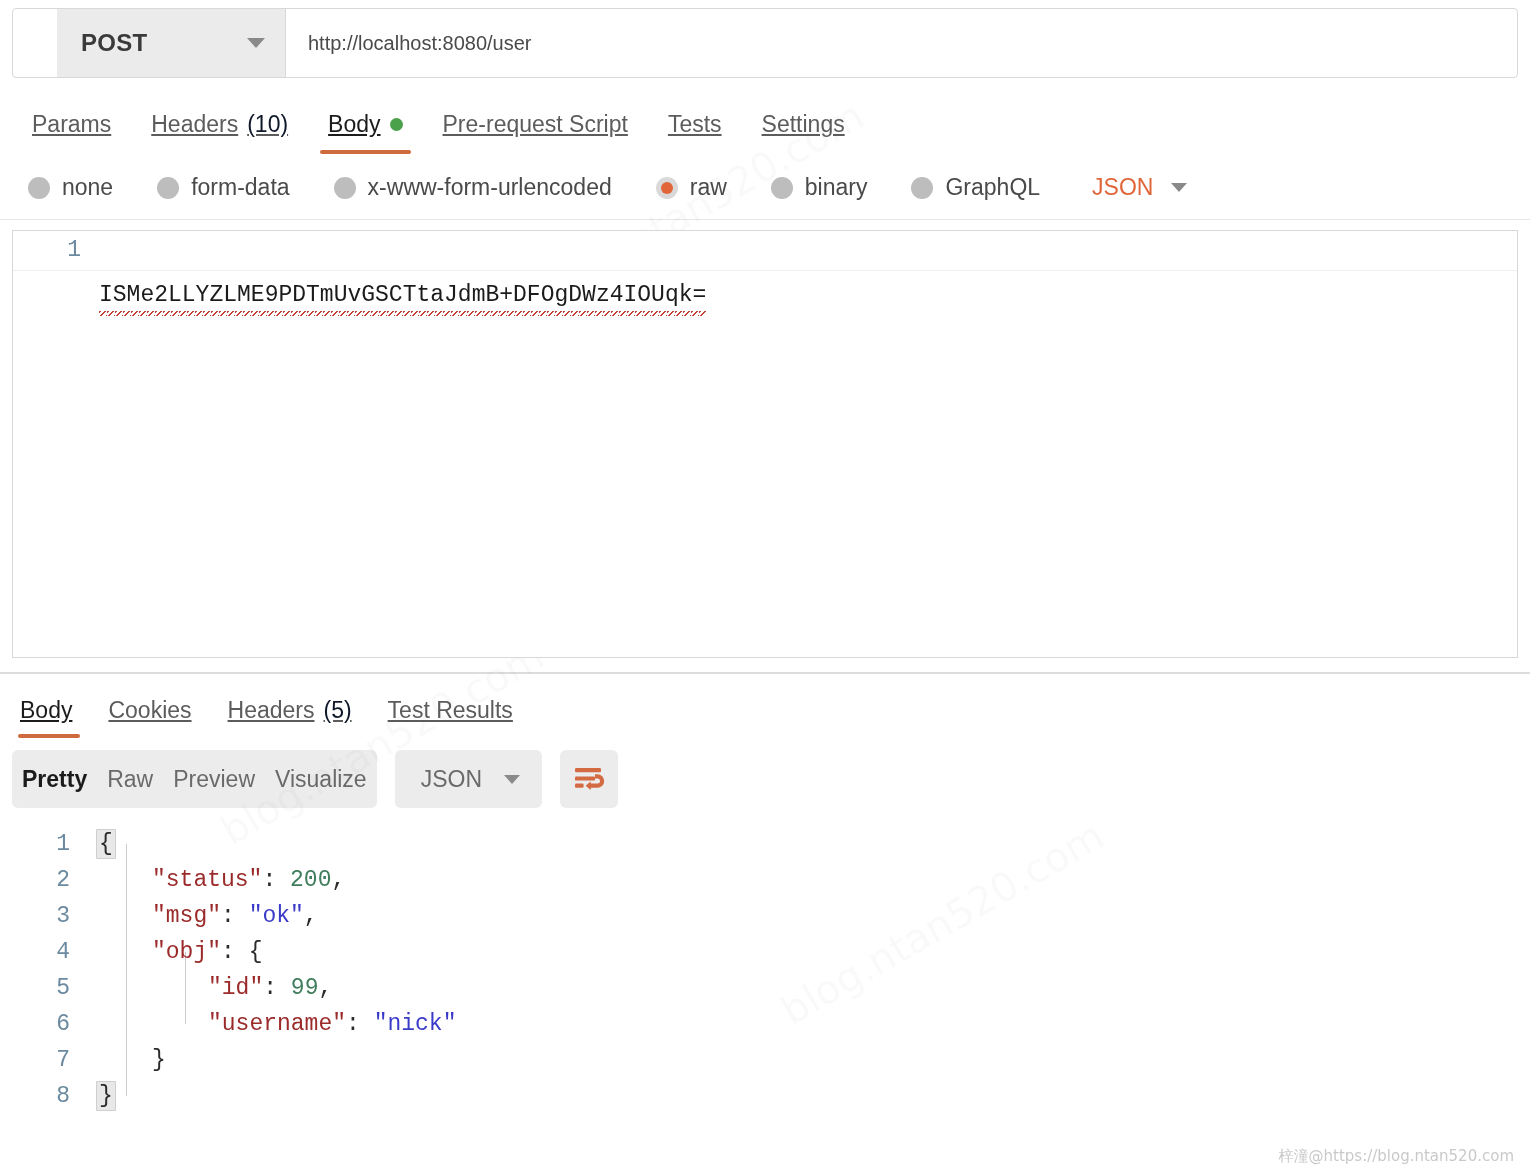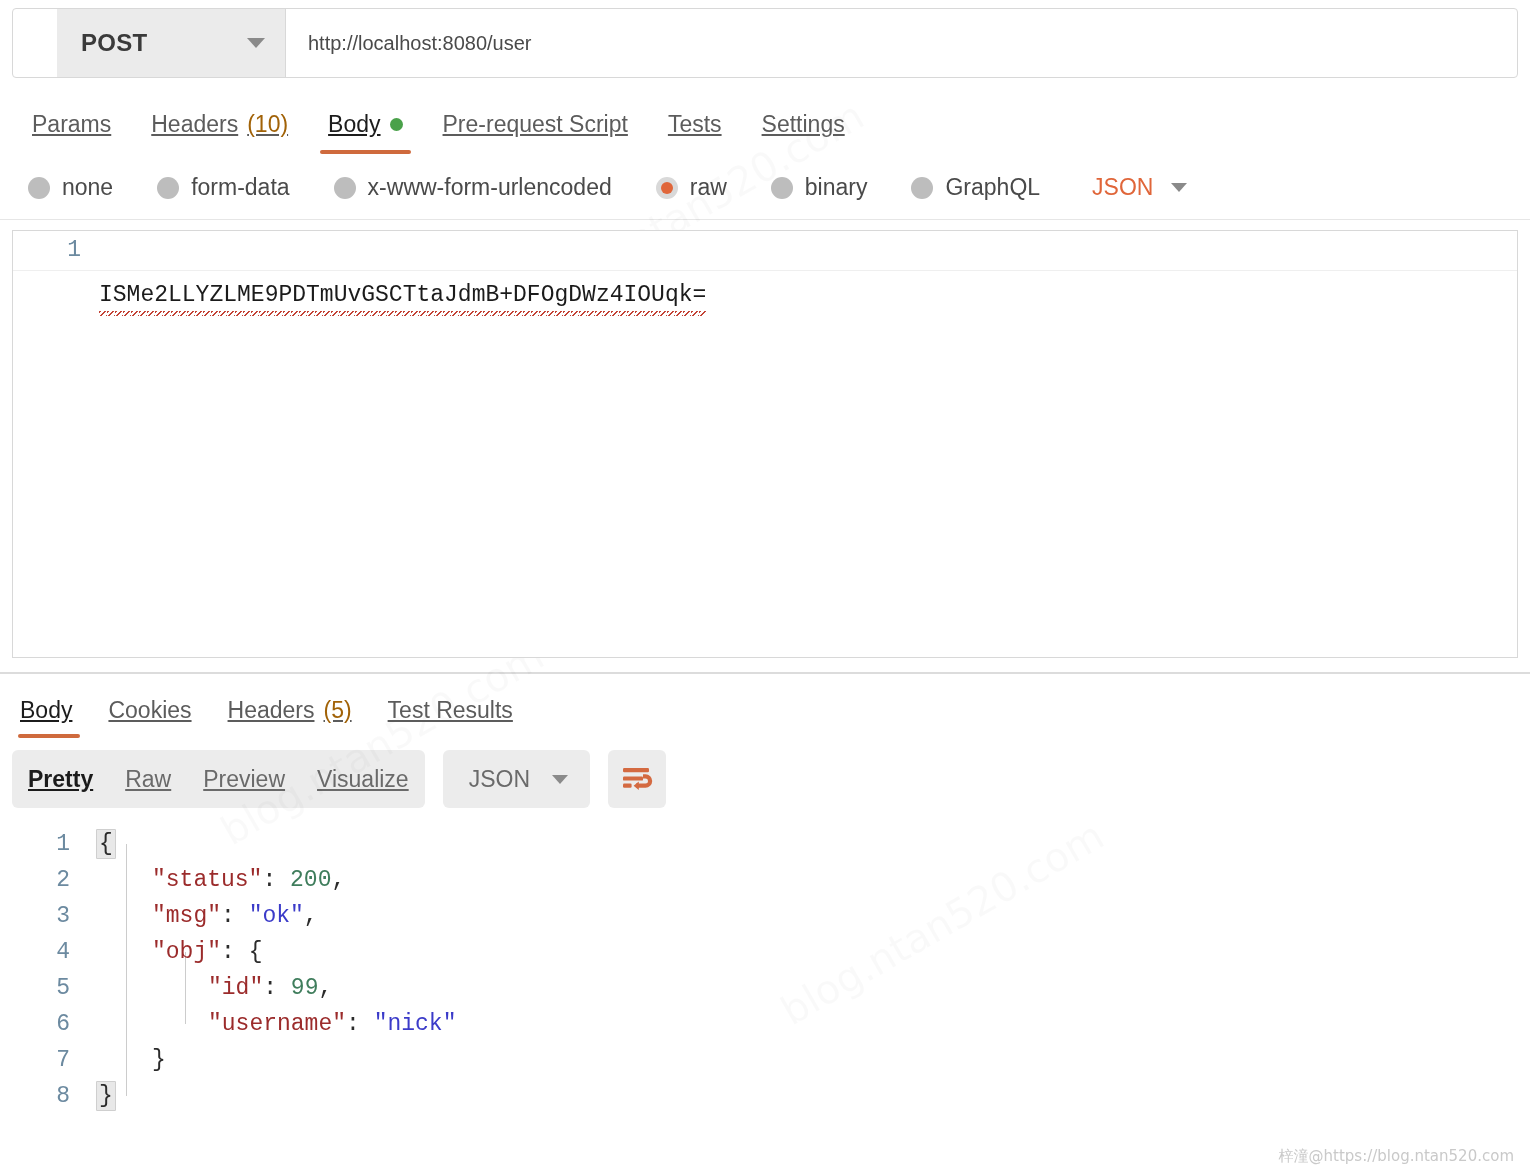--- a/index.html
+++ b/index.html
@@ -89,21 +89,21 @@
     height: 4px;
     background: #cf6a3d;
     border-radius: 2px;
   }
   .dot-green {
     width: 13px; height: 13px;
     border-radius: 50%;
     background: #4aa14a;
     display: inline-block;
   }
-  .count-green { color: #a16207; }
+  .count-green { color: #0f172a; }
 
   
   .body-types {
     display: flex;
     align-items: center;
     padding: 20px 12px 0 28px;
     gap: 0;
   }
   .radio-item {
     display: flex;
@@ -235,27 +235,26 @@
   }
   .seg-group {
     display: flex;
     background: #ececec;
     border-radius: 6px;
     overflow: hidden;
     height: 58px;
     align-items: center;
   }
   .seg {
-    padding: 0 16px;
+    padding: 0 10px;
     font-size: 23px;
     color: #6a6a6a;
     height: 58px;
     line-height: 58px;
     cursor: pointer;
-    text-decoration: underline;
   }
   .seg.active { color: #1b1b1b; font-weight: bold; }
   .format-select {
     display: flex;
     align-items: center;
     gap: 22px;
     background: #ececec;
     border-radius: 6px;
     height: 58px;
     padding: 0 22px 0 26px;

